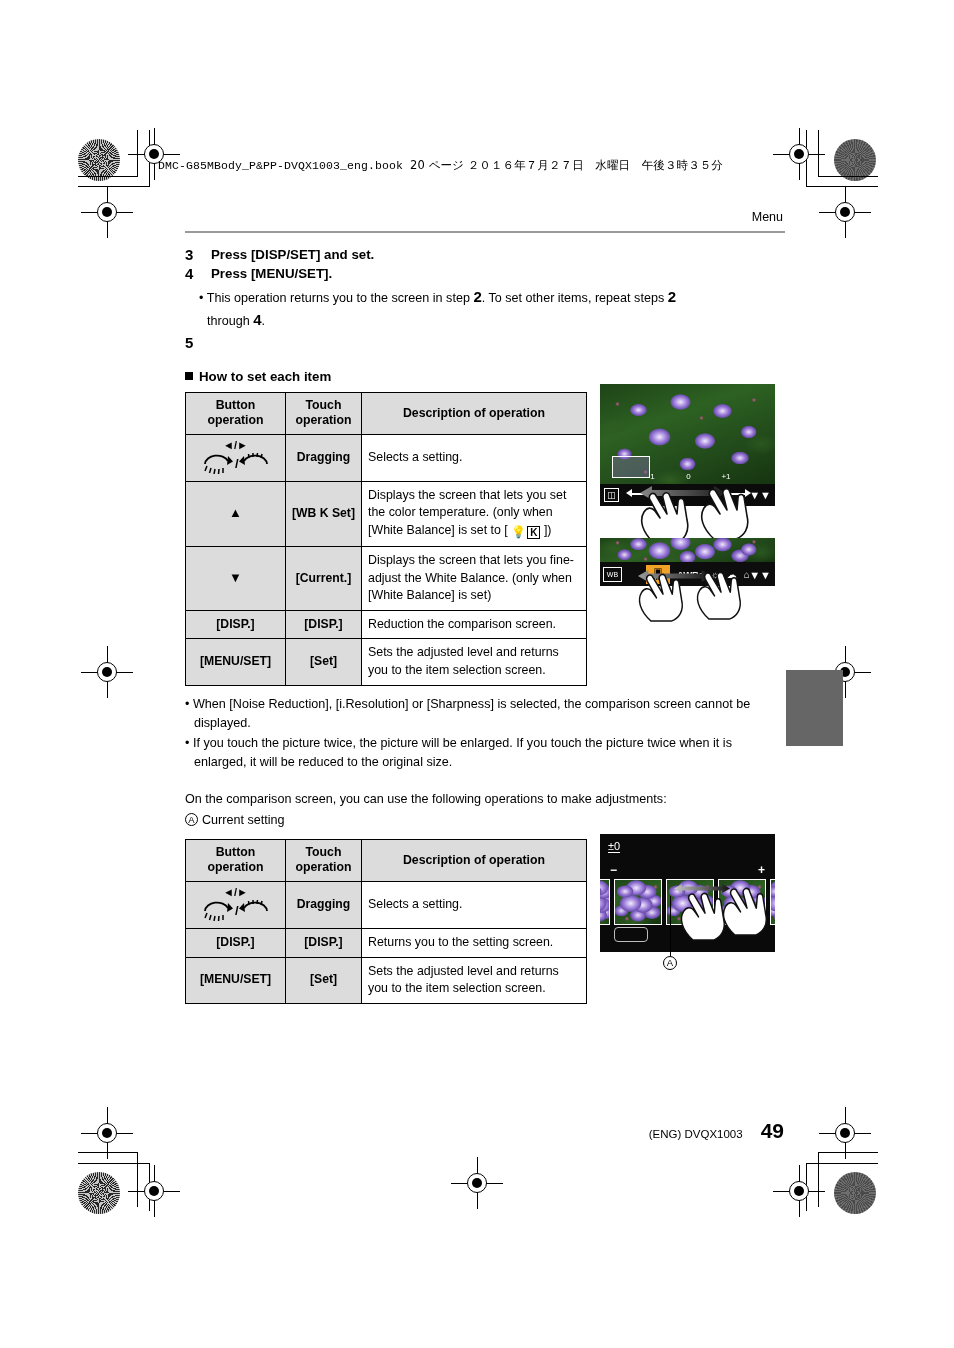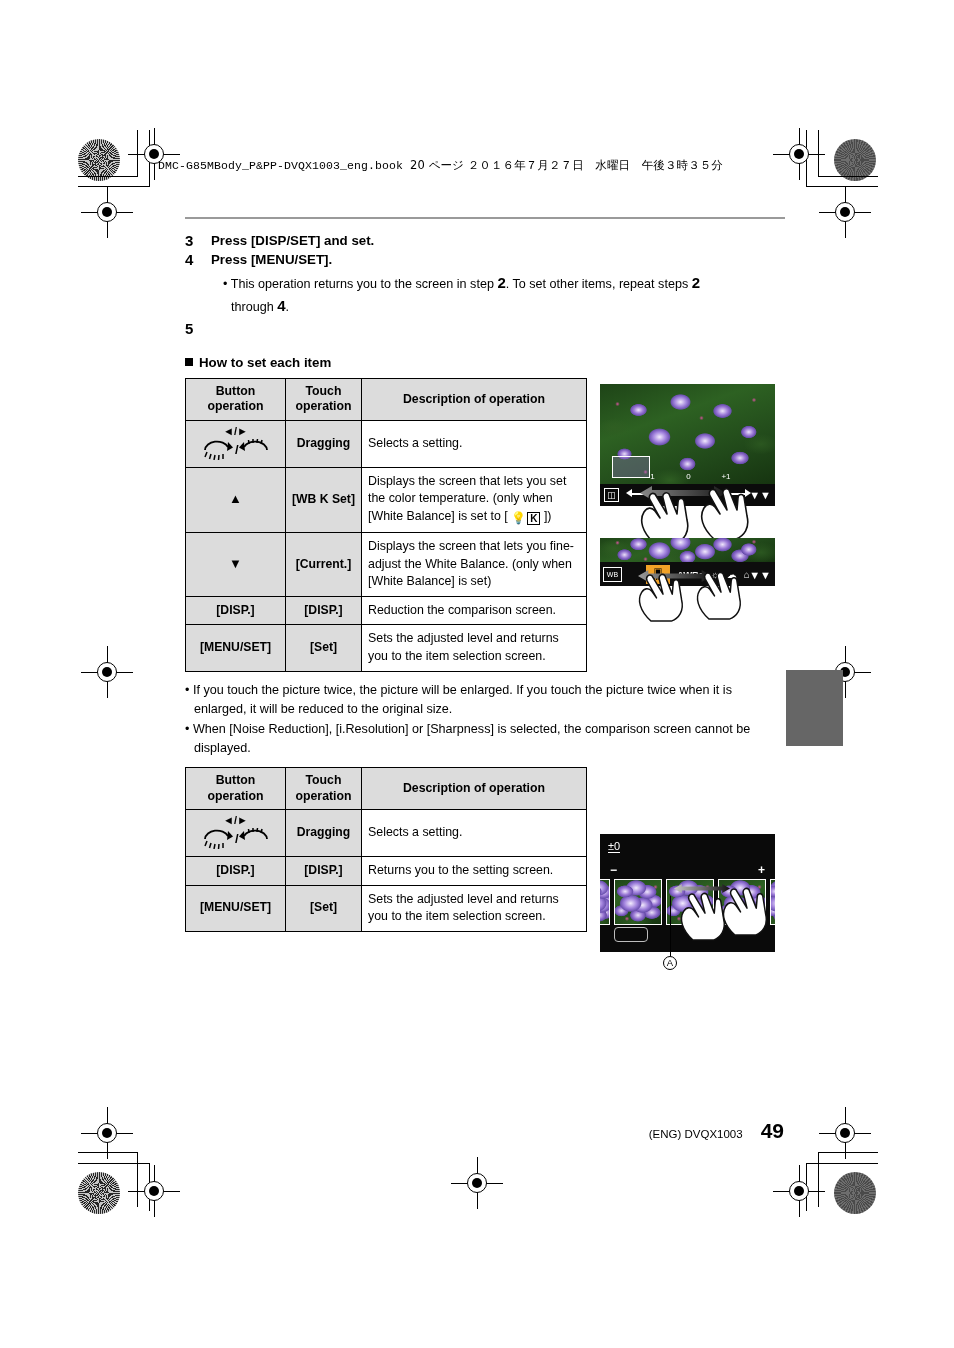--- a/index.html
+++ b/index.html
@@ -63,21 +63,21 @@
   .rule { height: 1.6px; background: #9a9a9a; margin-top: 7px; margin-bottom: 13px; }
 
   .steps { font-size: 13px; }
   .step { display: flex; align-items: flex-start; margin-bottom: 1px; line-height: 1.45; }
   .step-num {
     font-weight: bold; font-size: 15px; width: 26px; flex: 0 0 26px;
     line-height: 1.25;
   }
   .step-txt { font-weight: bold; font-size: 13.3px; line-height: 1.4; }
   .sub {
-    margin-left: 38px; font-size: 12.6px; font-weight: normal;
+    margin-left: 14px; font-size: 12.6px; font-weight: normal;
     line-height: 1.5; text-indent: -9px; padding-left: 9px;
     margin-top: 2px; margin-bottom: 3px;
   }
   .num-inline { font-weight: bold; font-size: 15px; }
 
   .subhead {
     font-weight: bold; font-size: 13.3px; margin-top: 16px; margin-bottom: 8px;
   }
   .sq { display: inline-block; width: 8px; height: 8px; background: #000; margin-right: 6px; position: relative; top: -1px; }
 
@@ -352,20 +352,21 @@
   <div class="thumb-tab" style="left:786px; top:670px; width:57px; height:76px;"></div>
 </div>
 
 <div class="book-head">
   <span>DMC-G85MBody_P&amp;PP-DVQX1003_eng.book</span>
   <span class="jp">20 ページ ２０１６年７月２７日　水曜日　午後３時３５分</span>
 </div>
 
 <div class="page">
 
+  <div class="running-head">Menu</div>
   <div class="rule"></div>
 
   <div class="steps">
     <div class="step">
       <div class="step-num">3</div>
       <div class="step-txt">Press [DISP/SET] and set.</div>
     </div>
 
     <div class="step">
       <div class="step-num">4</div>
@@ -455,24 +456,30 @@
 
     <tr>
       <td class="k">[MENU/SET]</td>
       <td class="k">[Set]</td>
       <td class="d">Sets the adjusted level and returns you to the item selection screen.</td>
     </tr>
   </tbody>
     </table>
 
   <div class="bullets">
+    <p>• <span>When [Noise Reduction], [i.Resolution] or [Sharpness] is selected, the comparison screen cannot be displayed.</span></p>
     <p>• <span>If you touch the picture twice, the picture will be enlarged. If you touch the picture twice when it is enlarged, it will be reduced to the original size.</span></p>
-    <p>• <span>When [Noise Reduction], [i.Resolution] or [Sharpness] is selected, the comparison screen cannot be displayed.</span></p>
-  </div>
-
+  </div>
+
+  <div class="para">
+    <div>On the comparison screen, you can use the following operations to make adjustments:</div>
+    <div style="margin-top:2px;">
+      <span class="cap-a">A</span><span>Current setting</span>
+    </div>
+  </div>
 
   <table class="op" style="margin-top:9px;">
     <colgroup>
         <col class="c1">
         <col class="c2">
         <col class="c3">
       </colgroup>
     <tbody>
         <tr>
       <th>Button operation</th>

